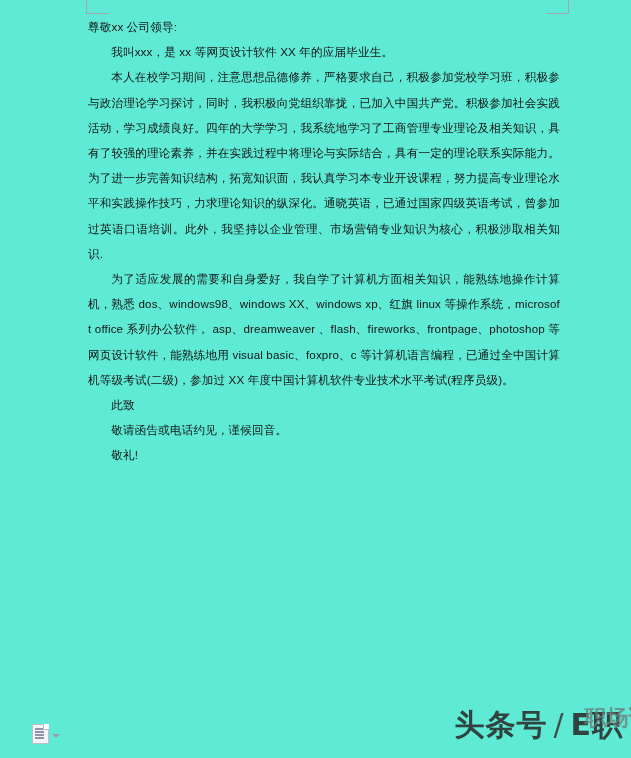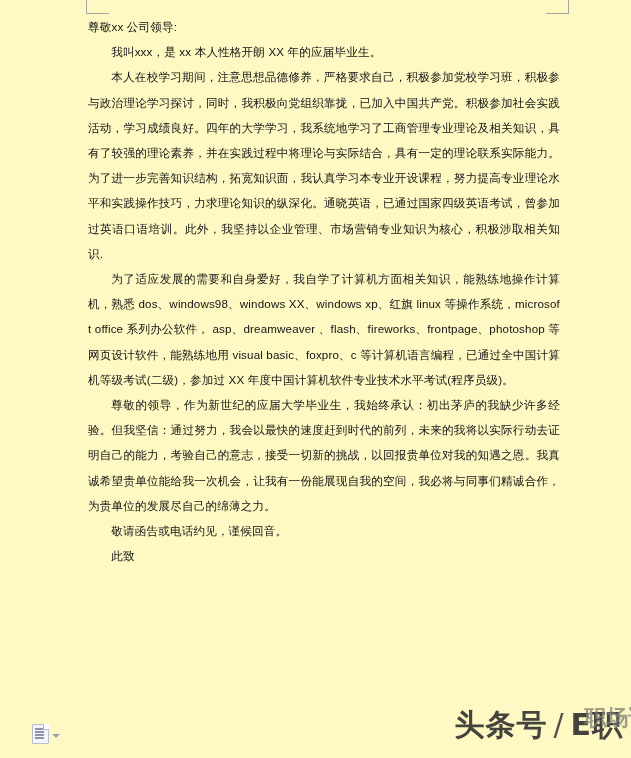--- a/index.html
+++ b/index.html
@@ -12,21 +12,21 @@
     height: 758px;
     position: relative;
     overflow: hidden;
     font-family: "Liberation Sans", "DejaVu Sans", sans-serif;
   }
 
   
   #page-sheet {
     position: absolute;
     inset: 0;
-    background: #fef9c3;
+    background: #5eead4;
   }
 
   
   .corner-mark {
     position: absolute;
     width: 22px;
     height: 22px;
     pointer-events: none;
   }
   .corner-mark.tl {
@@ -166,33 +166,33 @@
 <body>
 
 <div id="page-sheet">
 
   <div class="corner-mark tl"></div>
   <div class="corner-mark tr"></div>
 
   <div id="doc-body">
     <p class="para salutation">尊敬xx 公司领导:</p>
 
-    <p class="para">我叫xxx，是 xx 本人性格开朗 XX 年的应届毕业生。</p>
+    <p class="para">我叫xxx，是 xx 等网页设计软件 XX 年的应届毕业生。</p>
 
     <p class="para">本人在校学习期间，注意思想品德修养，严格要求自己，积极参加党校学习班，积极参与政治理论学习探讨，同时，我积极向党组织靠拢，已加入中国共产党。积极参加社会实践活动，学习成绩良好。四年的大学学习，我系统地学习了工商管理专业理论及相关知识，具有了较强的理论素养，并在实践过程中将理论与实际结合，具有一定的理论联系实际能力。为了进一步完善知识结构，拓宽知识面，我认真学习本专业开设课程，努力提高专业理论水平和实践操作技巧，力求理论知识的纵深化。通晓英语，已通过国家四级英语考试，曾参加过英语口语培训。此外，我坚持以企业管理、市场营销专业知识为核心，积极涉取相关知识.</p>
 
     <p class="para">为了适应发展的需要和自身爱好，我自学了计算机方面相关知识，能熟练地操作计算机，熟悉 dos、windows98、windows XX、windows xp、红旗 linux 等操作系统，microsoft office 系列办公软件， asp、dreamweaver 、flash、fireworks、frontpage、photoshop 等网页设计软件，能熟练地用 visual basic、foxpro、c 等计算机语言编程，已通过全中国计算机等级考试(二级)，参加过 XX 年度中国计算机软件专业技术水平考试(程序员级)。</p>
 
 
-    <p class="para">尊敬的领导，作为新世纪的应届大学毕业生，我始终承认：初出茅庐的我缺少许多经验。但我坚信：通过努力，我会以最快的速度赶到时代的前列，未来的我将以实际行动去证明自己的能力，考验自己的意志，接受一切新的挑战，以回报贵单位对我的知遇之恩。我真诚希望贵单位能给我一次机会，让我有一份能展现自我的空间，我必将与同事们精诚合作，为贵单位的发展尽自己的绵薄之力。</p>
+
+    <p class="para closing-line">此致</p>
 
     <p class="para closing-line">敬请函告或电话约见，谨候回音。</p>
 
-    <p class="para closing-line">此致</p>
-
+    <p class="para closing-line">敬礼!</p>
   </div>
 
   <div id="smart-tag">
     <span class="doc-glyph"></span>
     <span class="caret"></span>
   </div>
 
   <div id="watermark">
     <span>头条号</span>
     <span class="wm-sep">/</span>

